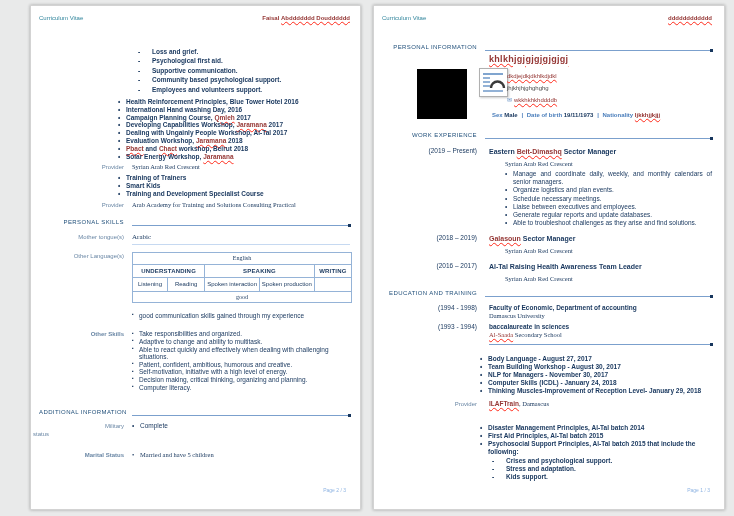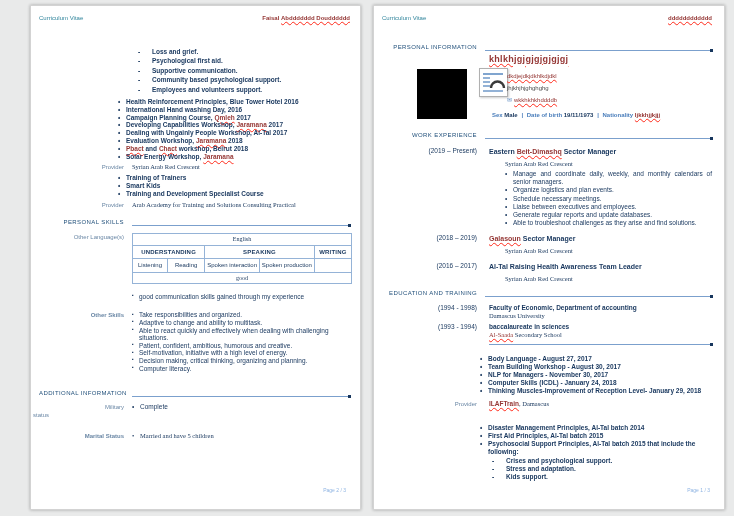--- a/index.html
+++ b/index.html
@@ -136,20 +136,24 @@
     <div class="row" style="margin-top:3px;">
       <div class="lbl">Provider</div>
       <div class="val serif provider-val">Arab Academy for Training and Solutions Consulting Practical</div>
     </div>
 
     <div class="sec" style="margin-top:10px;">
       <div class="sec-title">PERSONAL SKILLS</div>
       <div class="sec-rule"></div>
     </div>
 
+    <div class="row" style="margin-top:7px;">
+      <div class="lbl">Mother tongue(s)</div>
+      <div class="val serif soft-line" style="font-size:7px;padding-bottom:3px;">Arabic</div>
+    </div>
 
     <div class="row" style="margin-top:7px;">
       <div class="lbl">Other Language(s)</div>
       <div class="val">
         <table class="lang">
           <colgroup>
               <col style="width:16%">
               <col style="width:17%">
               <col style="width:25%">
               <col style="width:25%">

